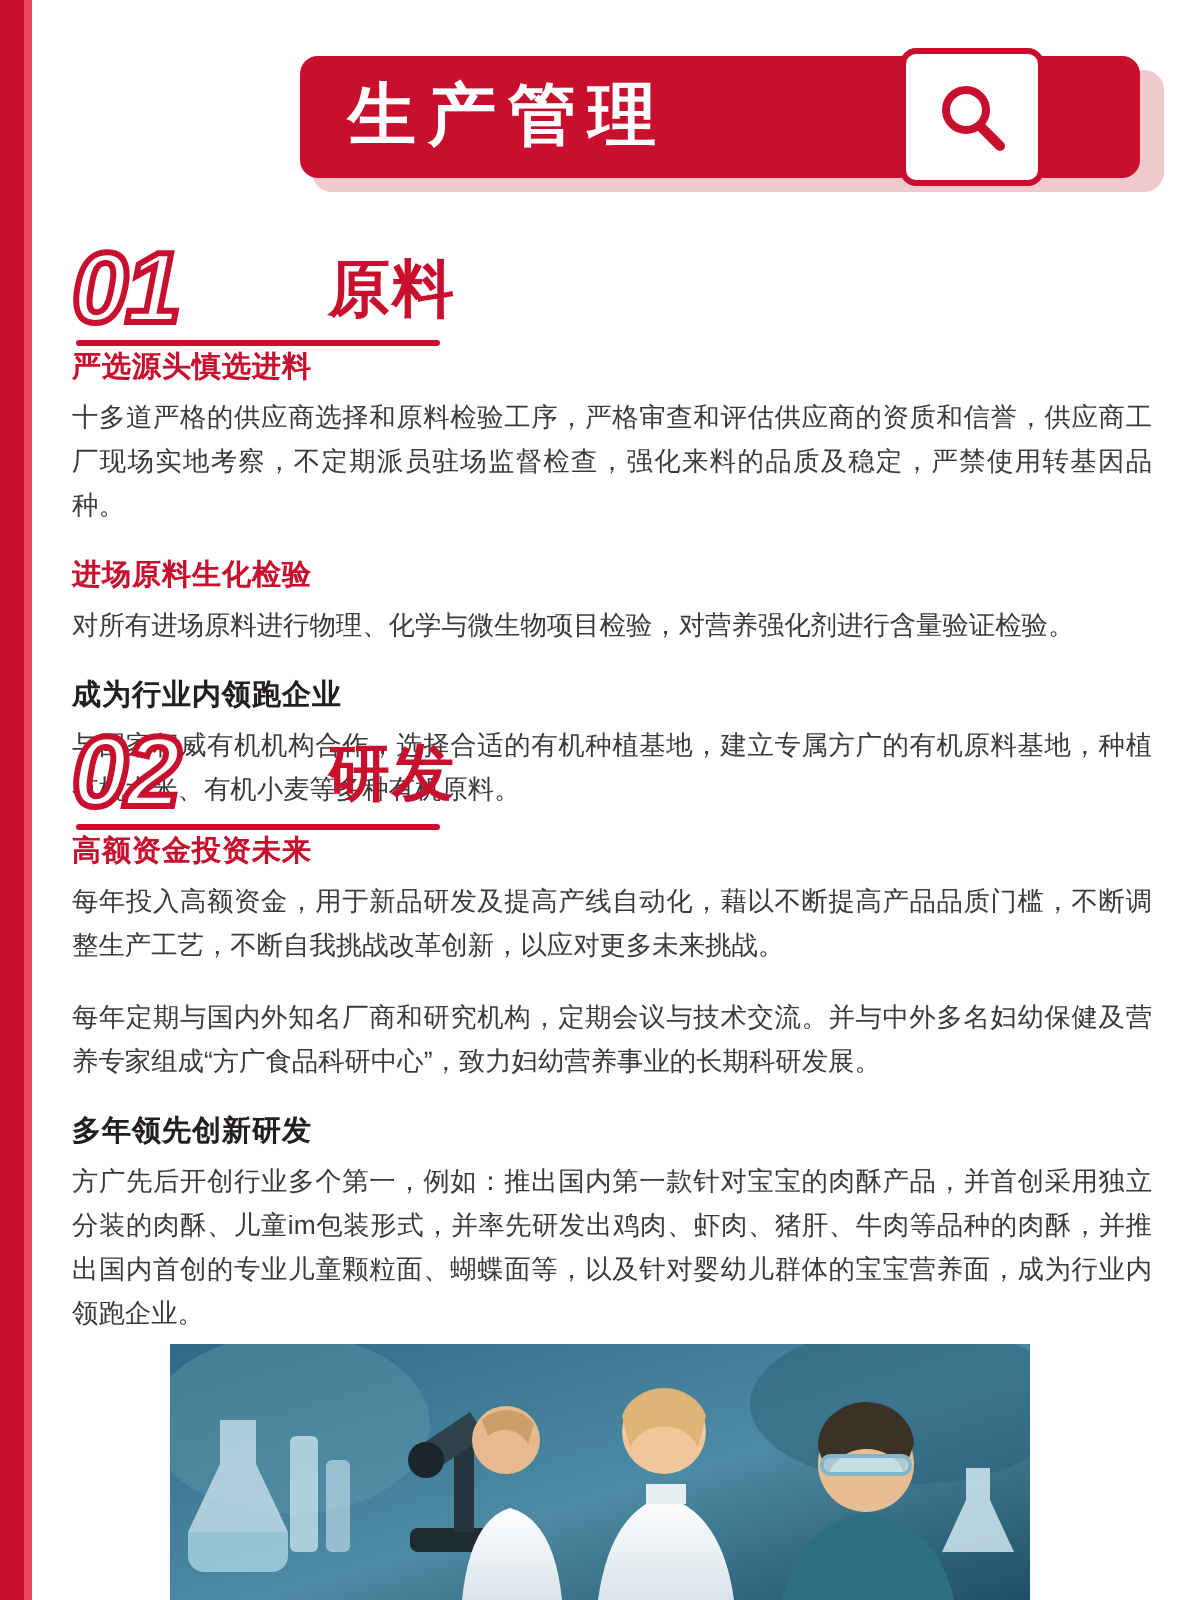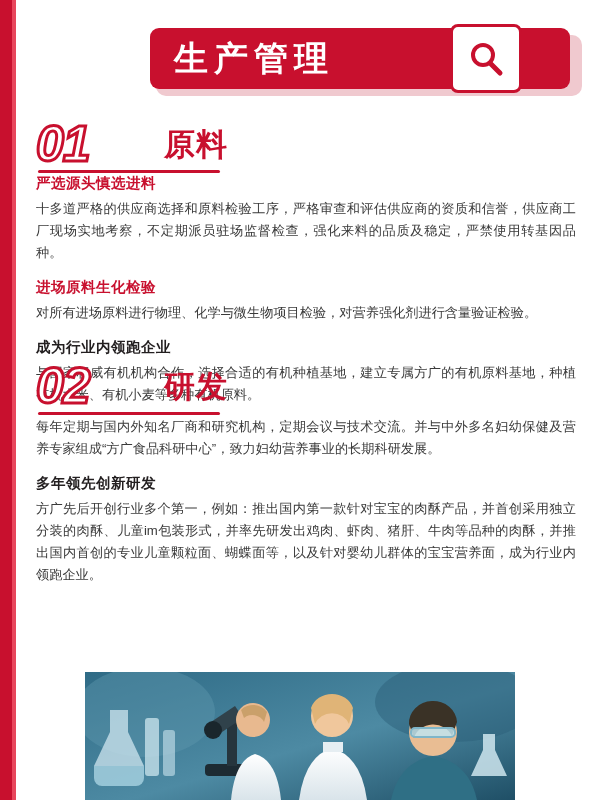--- a/index.html
+++ b/index.html
@@ -203,20 +203,24 @@
   </div>
 </div>
 
 <div class="section" style="top:360px;">
   <div class="sec-head">
     <div class="sec-num">02</div>
     <div class="sec-name n2">研发</div>
     <div class="sec-underline u2"></div>
   </div>
 
+  <div class="block">
+    <div class="sub-title">高额资金投资未来</div>
+    <div class="body-text">每年投入高额资金，用于新品研发及提高产线自动化，藉以不断提高产品品质门槛，不断调整生产工艺，不断自我挑战改革创新，以应对更多未来挑战。</div>
+  </div>
   <div class="block">
     <div class="body-text">每年定期与国内外知名厂商和研究机构，定期会议与技术交流。并与中外多名妇幼保健及营养专家组成“方广食品科研中心”，致力妇幼营养事业的长期科研发展。</div>
   </div>
   <div class="block">
     <div class="sub-title dark">多年领先创新研发</div>
     <div class="body-text">方广先后开创行业多个第一，例如：推出国内第一款针对宝宝的肉酥产品，并首创采用独立分装的肉酥、儿童im包装形式，并率先研发出鸡肉、虾肉、猪肝、牛肉等品种的肉酥，并推出国内首创的专业儿童颗粒面、蝴蝶面等，以及针对婴幼儿群体的宝宝营养面，成为行业内领跑企业。</div>
   </div>
 </div>
 
 <div class="photo">

